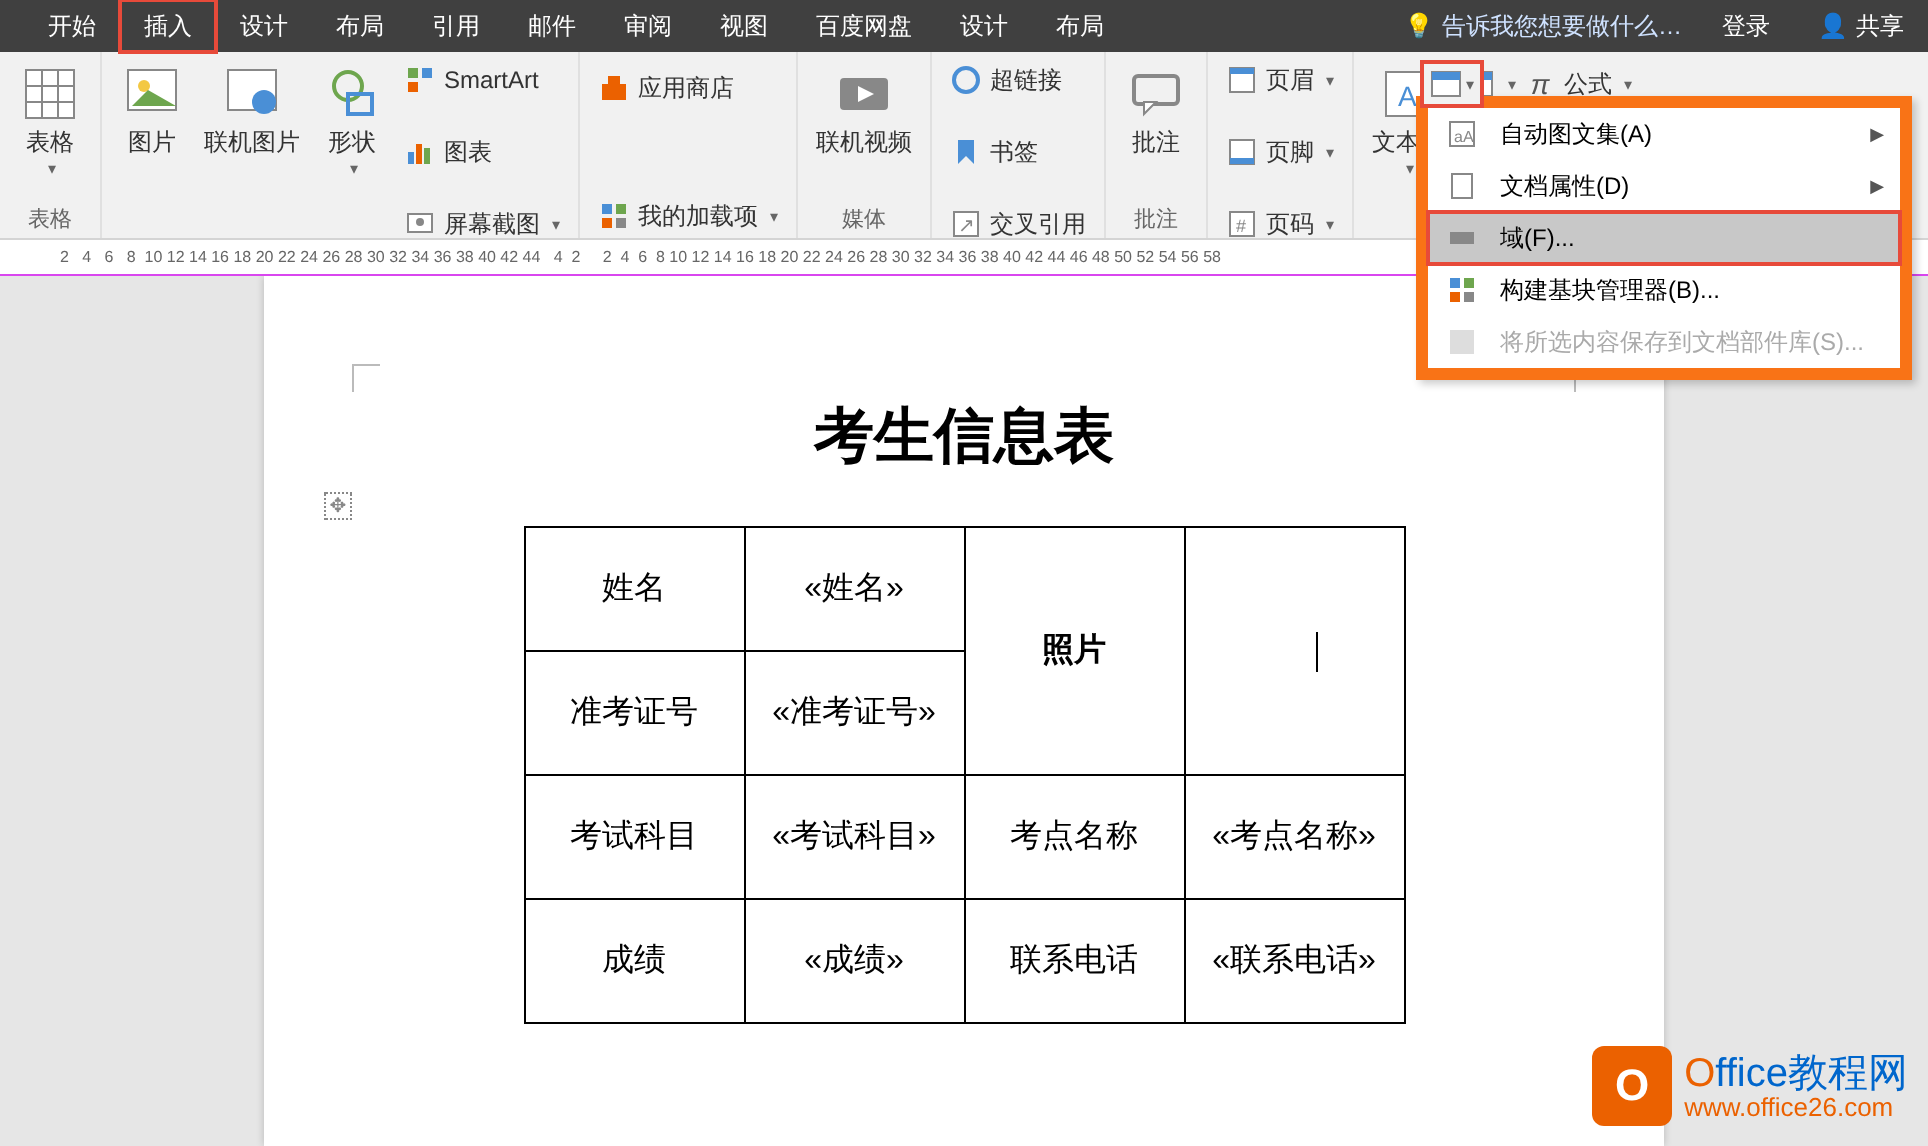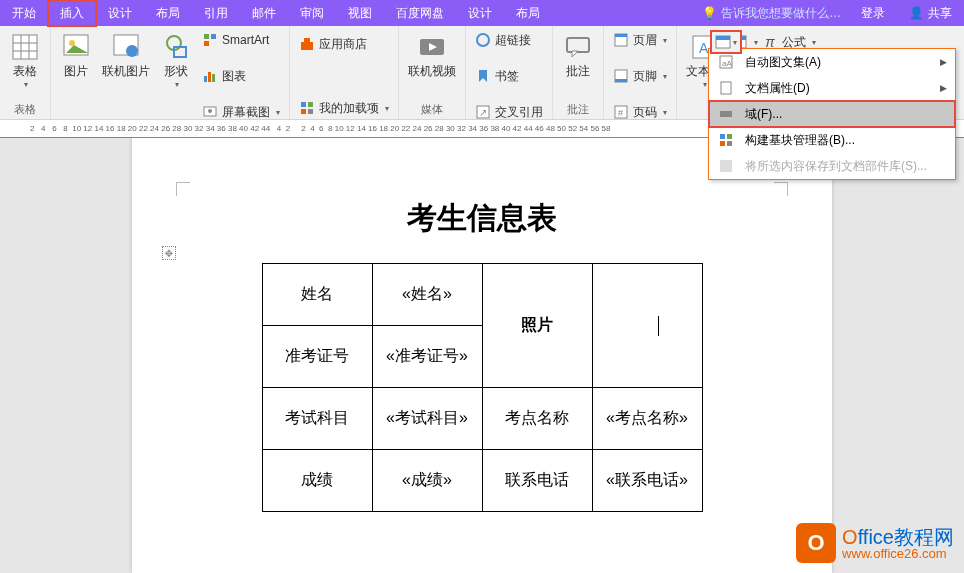--- a/index.html
+++ b/index.html
@@ -1,19 +1,19 @@
 <!DOCTYPE html>
 <html><head>
   <meta charset="utf-8">
   <style>
     * { margin: 0; padding: 0; box-sizing: border-box; font-family: "Microsoft YaHei", sans-serif; }
     body { width: 964px; height: 573px; background: #fff; overflow: hidden; position: relative; }
     
     
-    .tab-bar { display: flex; background: #8b5cf6; height: 26px; align-items: stretch; color: #fff; font-size: 12px; }
+    .tab-bar { display: flex; background: #404040; height: 26px; align-items: stretch; color: #fff; font-size: 12px; padding-left: 12px; }
     .tab { padding: 0 12px; display: flex; align-items: center; cursor: pointer; }
     .tab.highlighted { outline: 2px solid #e74a3a; outline-offset: -1px; position: relative; z-index: 2; }
     .right-tabs { margin-left: auto; display: flex; align-items: center; }
     .tell-me { display: flex; align-items: center; color: #cfe2ff; padding: 0 8px; gap: 4px; }
     .login-btn { padding: 0 12px; cursor: pointer; }
     .share-btn { display: flex; align-items: center; gap: 4px; padding: 0 12px; }
     
     
     .ribbon { background: #f1f1f1; border-bottom: 1px solid #d4d4d4; display: flex; height: 94px; }
     .ribbon-group { border-right: 1px solid #e0e0e0; display: flex; flex-direction: column; padding: 3px 5px 0; }
@@ -36,21 +36,21 @@
     .page-corner-tl { position: absolute; top: 44px; left: 44px; width: 14px; height: 14px; border-left: 1px solid #bbb; border-top: 1px solid #bbb; }
     .page-corner-tr { position: absolute; top: 44px; right: 44px; width: 14px; height: 14px; border-right: 1px solid #bbb; border-top: 1px solid #bbb; }
     .doc-title { text-align: center; font-size: 30px; font-weight: bold; margin-bottom: 24px; }
     .doc-table { margin: 0 auto; border-collapse: collapse; font-size: 16px; }
     .doc-table td { border: 1.5px solid #000; text-align: center; vertical-align: middle; height: 62px; width: 110px; }
     .doc-table td.photo { width: 110px; font-weight: bold; }
     .doc-table td.val { width: 110px; }
     .anchor-handle { position: absolute; left: 30px; top: 108px; width: 14px; height: 14px; border: 1px dotted #888; font-size: 10px; display: flex; align-items: center; justify-content: center; color: #888; }
     
     
-    .dropdown-menu { position: absolute; top: 48px; left: 708px; width: 248px; background: #fff; border: 1px solid #f97316; box-shadow: 2px 2px 4px rgba(0,0,0,0.2); z-index: 100; font-size: 12px; }
+    .dropdown-menu { position: absolute; top: 48px; left: 708px; width: 248px; background: #fff; border: 6px solid #f97316; box-shadow: 2px 2px 4px rgba(0,0,0,0.2); z-index: 100; font-size: 12px; }
     .menu-item { display: flex; align-items: center; padding: 5px 8px; gap: 10px; cursor: pointer; height: 26px; }
     .menu-item.highlighted { background: #c8c8c8; outline: 2px solid #e74a3a; outline-offset: -1px; position: relative; z-index: 2; }
     .menu-item .micn { width: 18px; height: 18px; display: flex; align-items: center; justify-content: center; }
     .menu-item .mlab { flex: 1; }
     .menu-item .arrow { font-size: 9px; color: #555; }
     .quick-parts-btn { position: absolute; top: 31px; left: 711px; width: 30px; height: 22px; outline: 2px solid #e74a3a; outline-offset: -1px; z-index: 101; display: flex; align-items: center; justify-content: center; background: #f1f1f1; }
     
     
     .watermark { position: absolute; bottom: 10px; right: 10px; display: flex; align-items: center; gap: 6px; z-index: 50; }
     .watermark-logo { width: 40px; height: 40px; background: #eb6100; border-radius: 6px; display: flex; align-items: center; justify-content: center; color: #fff; font-weight: bold; font-size: 22px; }

